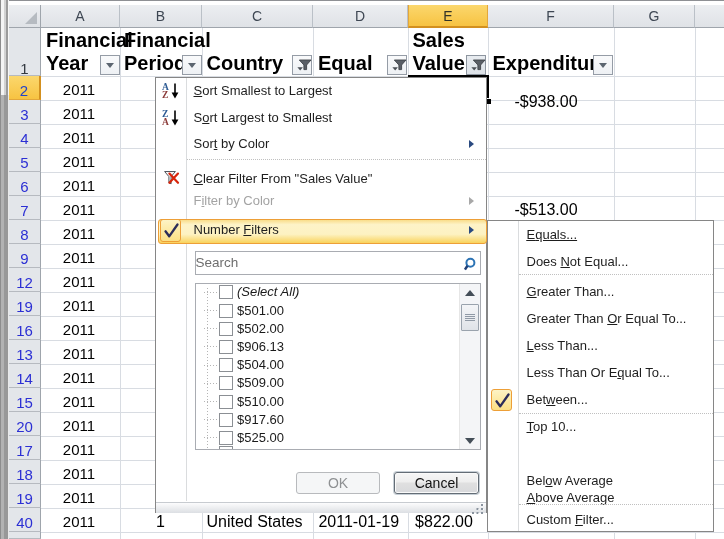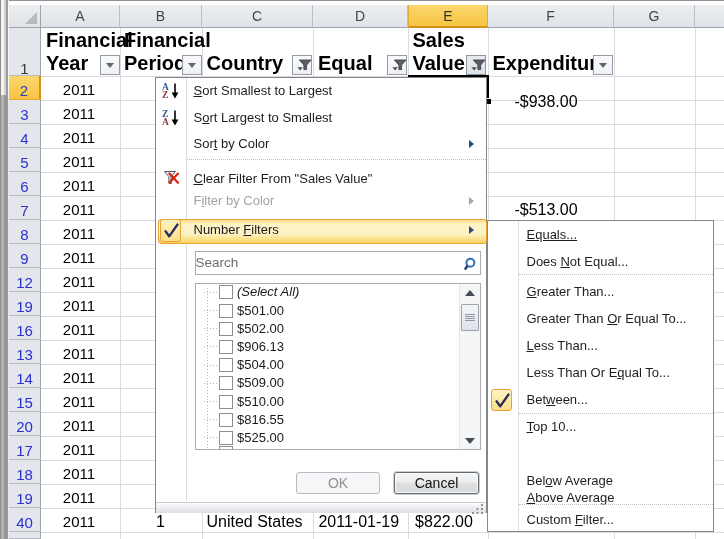--- a/index.html
+++ b/index.html
@@ -277,21 +277,21 @@
           <span class="lt">$509.00</span>
         </div>
 <div class="lrow" style="top:109.0px;">
           <span class="hstub"></span>
           <span class="cb"></span>
           <span class="lt">$510.00</span>
         </div>
 <div class="lrow" style="top:127.2px;">
           <span class="hstub"></span>
           <span class="cb"></span>
-          <span class="lt">$816.55</span>
+          <span class="lt">$917.60</span>
         </div>
 <div class="lrow" style="top:145.4px;">
           <span class="hstub"></span>
           <span class="cb"></span>
           <span class="lt">$525.00</span>
         </div>
 <div class="lrow" style="top:160px;">
           <span class="cb"></span>
         </div>
       <div class="sb" style="right:0.5px;top:0.5px;width:21px;height:166.5px;">

